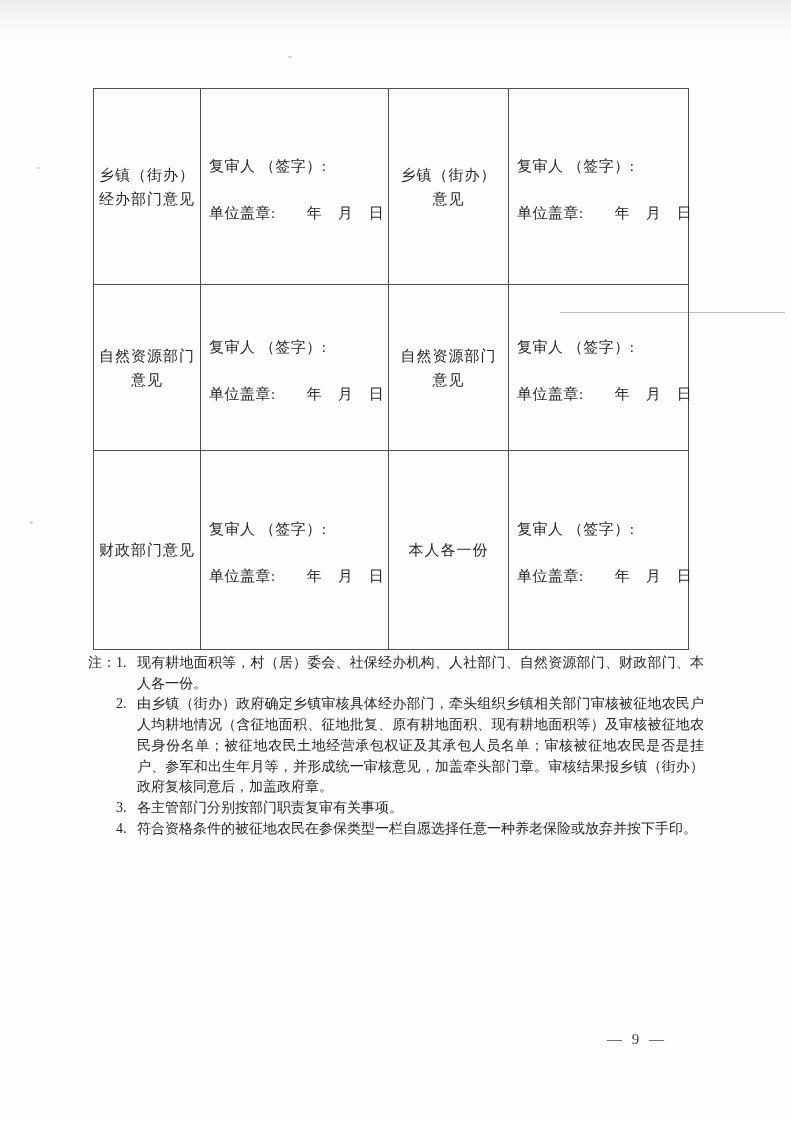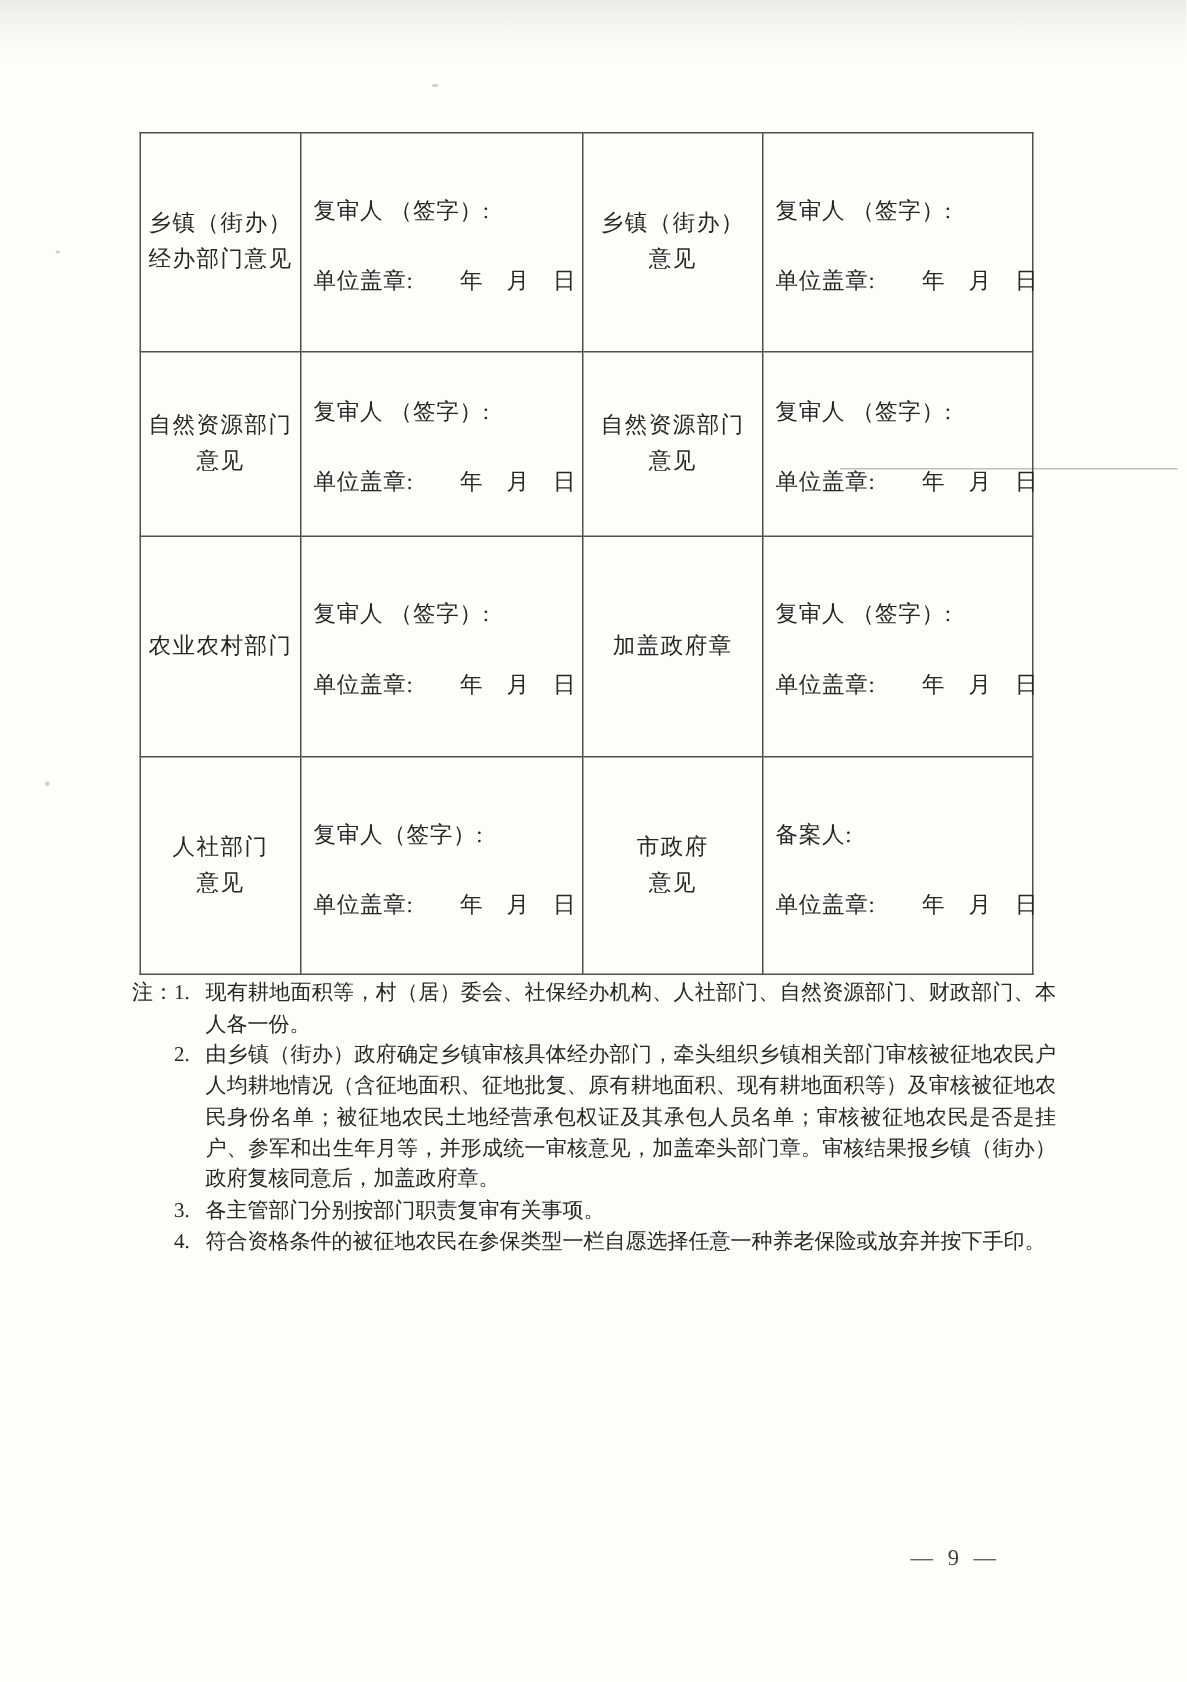--- a/index.html
+++ b/index.html
@@ -138,49 +138,31 @@
         <td class="label-cell">自然资源部门
 意见</td>
         <td class="content-cell">
           <div class="cell-lines">
             <div class="line">复审人 （签字）:</div>
             <div class="line">单位盖章:　　年　月　日</div>
           </div>
         </td>
       </tr>
       <tr style="height:142px">
-        <td class="label-cell">农业农村部门</td>
+        <td class="label-cell">财政部门意见</td>
         <td class="content-cell">
           <div class="cell-lines">
             <div class="line">复审人 （签字）:</div>
             <div class="line">单位盖章:　　年　月　日</div>
           </div>
         </td>
-        <td class="label-cell">加盖政府章</td>
+        <td class="label-cell">本人各一份</td>
         <td class="content-cell">
           <div class="cell-lines">
             <div class="line">复审人 （签字）:</div>
-            <div class="line">单位盖章:　　年　月　日</div>
-          </div>
-        </td>
-      </tr>
-      <tr style="height:139px">
-        <td class="label-cell">人社部门
-意见</td>
-        <td class="content-cell">
-          <div class="cell-lines">
-            <div class="line">复审人（签字）:</div>
-            <div class="line">单位盖章:　　年　月　日</div>
-          </div>
-        </td>
-        <td class="label-cell">市政府
-意见</td>
-        <td class="content-cell">
-          <div class="cell-lines">
-            <div class="line">备案人:</div>
             <div class="line">单位盖章:　　年　月　日</div>
           </div>
         </td>
       </tr>
     </tbody>
   </table>
 
   <div class="notes">
     <span class="notes-label">注：</span>
     <ol class="notes-list">

